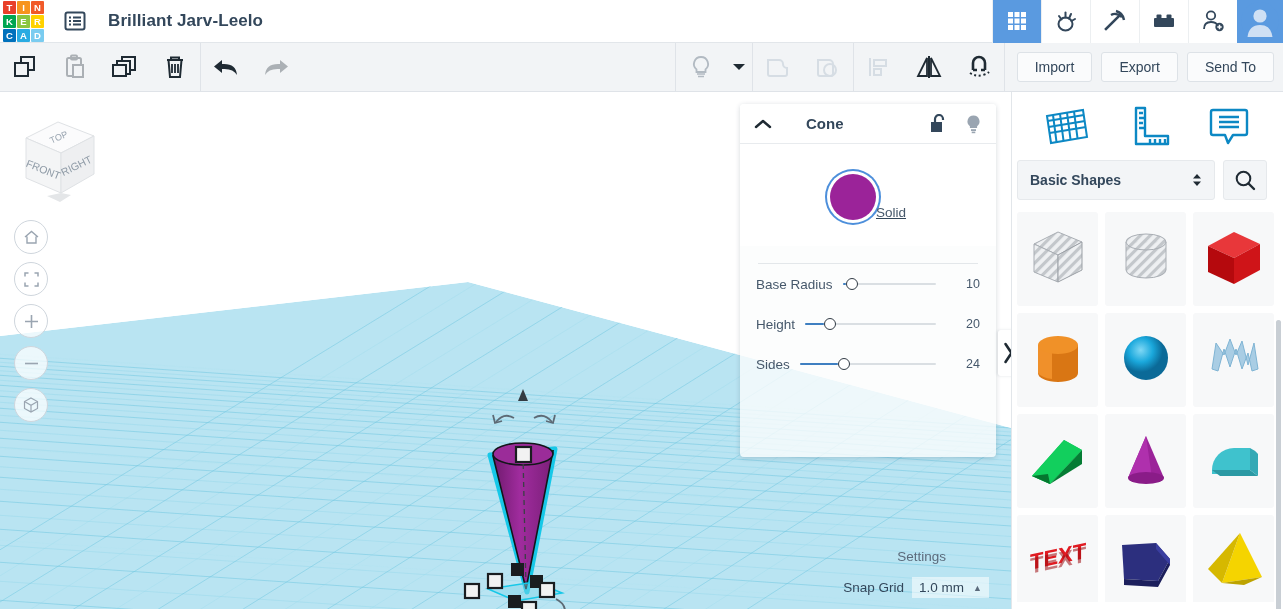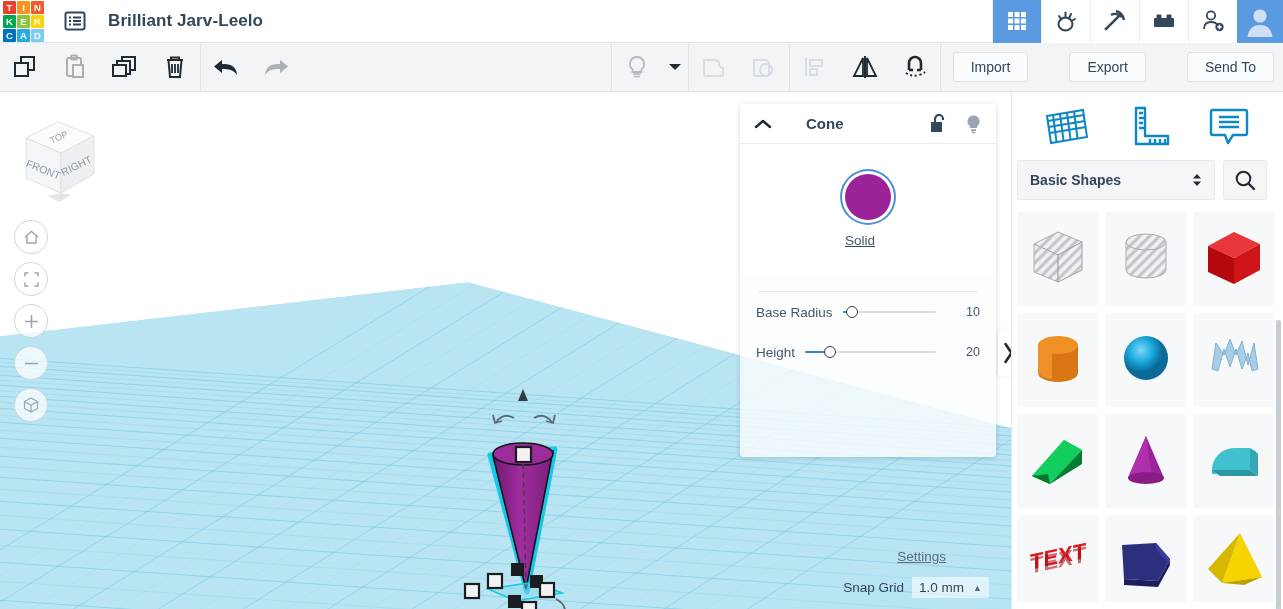--- a/index.html
+++ b/index.html
@@ -80,21 +80,21 @@
   .navbtn {
     position: absolute; left: 14px; width: 34px; height: 34px; border-radius: 50%;
     border: 1px solid #cfd6dd; background: rgba(255,255,255,.72);
     display: flex; align-items: center; justify-content: center; cursor: pointer;
     color: #9aa5b1;
   }
 
   
   .settings-btn {
     position: absolute; right: 58px; bottom: 42px; font-size: 13.5px; color: #5b6b7c;
-    padding: 3px 7px; cursor: pointer; text-decoration: underline;
+    padding: 3px 7px; cursor: pointer;
   }
   .snaprow {
     position: absolute; right: 22px; bottom: 11px;
     display: flex; align-items: center; gap: 8px; font-size: 13.5px; color: #33475b;
   }
   .snapsel {
     display: flex; align-items: center; gap: 9px;
     border: 1px solid transparent; padding: 2px 6px; cursor: pointer;
     background: rgba(255,255,255,.55);
   }
@@ -108,21 +108,21 @@
     overflow: hidden;
   }
   .insp-head {
     height: 40px; background: #ffffff; border-bottom: 1px solid #e8ebee;
     display: flex; align-items: center; padding: 0 14px; gap: 16px;
   }
   .insp-title { font-size: 15px; font-weight: bold; color: #33475b; margin-left: 18px; }
   .insp-head-icons { margin-left: auto; display: flex; align-items: center; gap: 18px; }
   .insp-body { padding: 0; }
   .swatch-row { display: flex; justify-content: center; gap: 42px; padding: 30px 0 0 0; background:#ffffff;}
-  .swatch-col { display: flex; flex-direction: column; align-items: flex-start; cursor: pointer; text-decoration: underline; }
+  .swatch-col { display: flex; align-items: flex-end; cursor: pointer; text-decoration: underline; }
   .swatch {
     width: 46px; height: 46px; border-radius: 50%;
   }
   .swatch.solid { background: #9b2399; box-shadow: 0 0 0 3px #ffffff, 0 0 0 5px #4d8fdb; }
   .swatch.hole {
     background: repeating-linear-gradient(135deg, #cfd2d6 0 4px, #eef0f2 4px 8px);
     box-shadow: 0 0 0 3px #ffffff, 0 0 0 4px #e6e9ec;
   }
   .swatch-label { margin-top: 13px; font-size: 13.5px; color: #46586b; }
   .white-pad { background:#ffffff; height: 26px; }
@@ -357,21 +357,21 @@
     </div>
     <div class="tb-btn">
       <svg width="28" height="26" viewBox="0 0 28 26">
         <path d="M8 16 V9 a6 6 0 0 1 12 0 V16" fill="none" stroke="#1f2a33" stroke-width="2.6"></path>
         <path d="M8 16 h4 M16 16 h4" stroke="#1f2a33" stroke-width="2.6"></path>
         <path d="M5 19 q6 4 13 2 q4 -1 6 -3" fill="none" stroke="#1f2a33" stroke-width="2" stroke-dasharray="2 2.6"></path>
       </svg>
     </div>
     <div class="tb-sep"></div>
 
-    <div style="display:flex;align-items:center;padding-left:12px;gap:32px;">
+    <div style="display:flex;align-items:center;padding-left:12px;">
       <div class="act-btn">Import</div>
       <div class="act-btn">Export</div>
       <div class="act-btn">Send To</div>
     </div>
   </div>
 
   <div class="viewport">
 
     <svg class="grid-svg" width="1011" height="517">
       <defs>
@@ -588,20 +588,29 @@
           </div>
           <div class="slider-row">
             <span class="sl-label">Height</span>
             <span class="sl-track-wrap">
               <span class="sl-track"></span>
               <span class="sl-fill" style="width:13%"></span>
               <span class="sl-knob" style="left:13%"></span>
             </span>
             <span class="sl-val">20</span>
           </div>
+          <div class="slider-row">
+            <span class="sl-label">Sides</span>
+            <span class="sl-track-wrap">
+              <span class="sl-track"></span>
+              <span class="sl-fill" style="width:26%"></span>
+              <span class="sl-knob" style="left:26%"></span>
+            </span>
+            <span class="sl-val">24</span>
+          </div>
         </div>
     </div>
   </div>
 
   <div class="panel-collapse">
     <svg width="11" height="22" viewBox="0 0 11 22">
       <path d="M2.5 2 L8.5 11 L2.5 20" fill="none" stroke="#1f2a33" stroke-width="2.6" stroke-linecap="round" stroke-linejoin="round"></path>
     </svg>
   </div>
 

